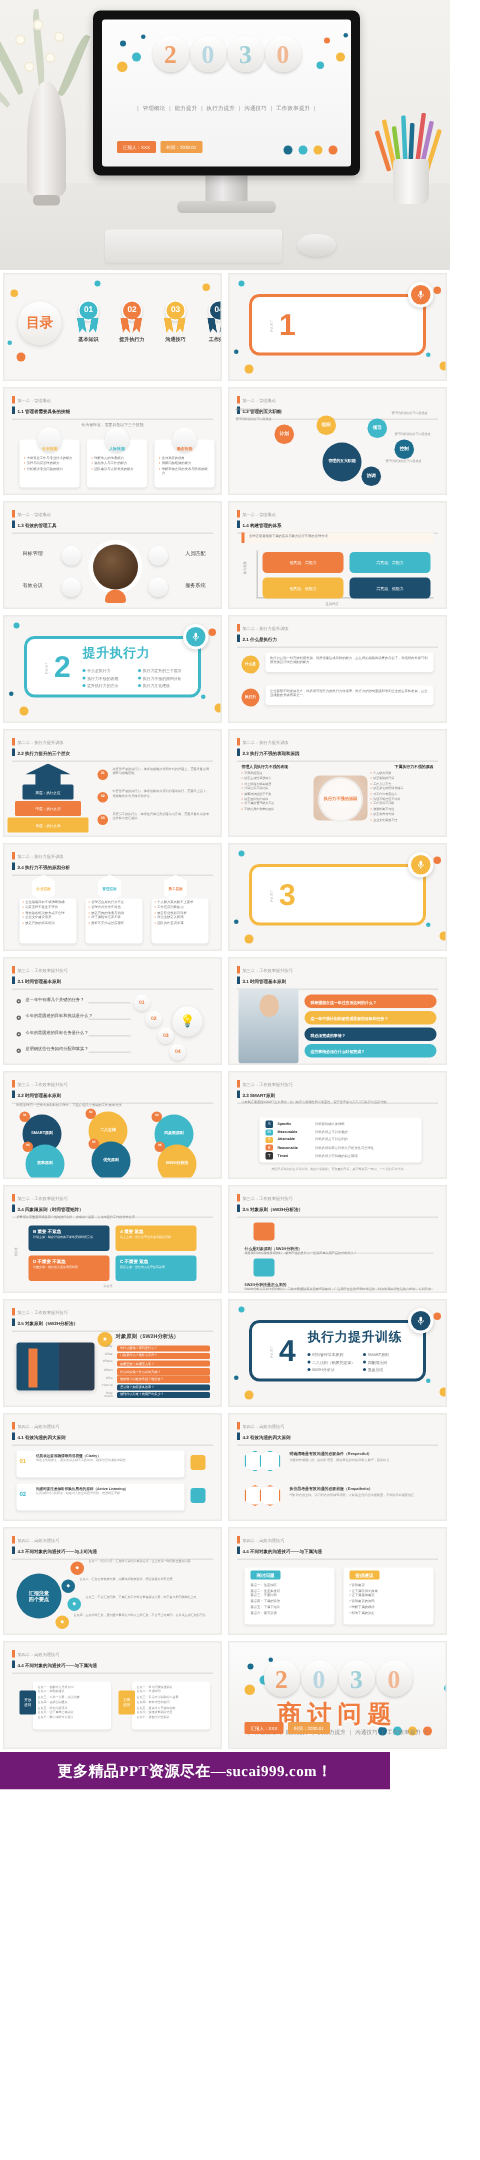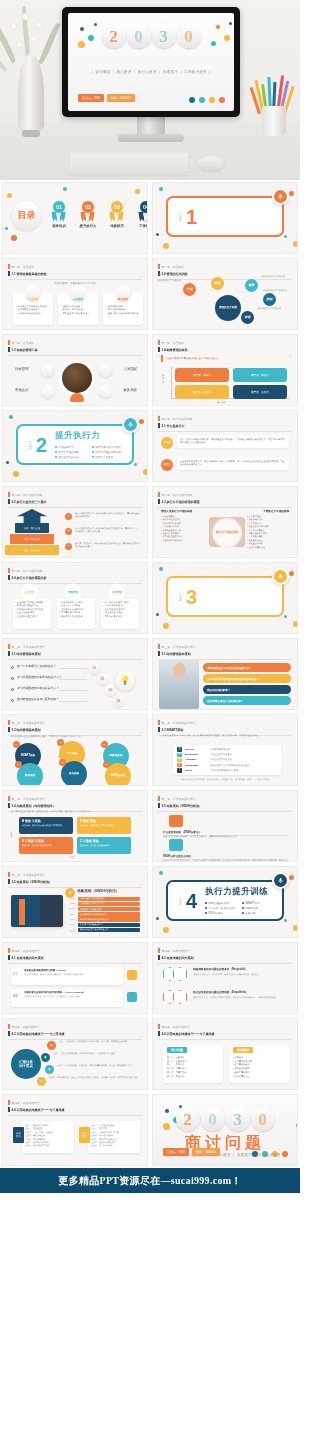--- a/index.html
+++ b/index.html
@@ -169,21 +169,21 @@
   .circbig{ border-radius:50%; display:flex;align-items:center;justify-content:center;
      color:#fff; font-size:3px; font-weight:bold; text-align:center; line-height:1.2;}
 
   
   .thanks{ position:absolute; inset:0; background:linear-gradient(180deg,#fbfbfb,#f2f1ef); }
   .thanks-title{ position:absolute; left:0; right:0; top:38px; text-align:center;
      font-size:16px; font-weight:bold; color:#ef7d3f; letter-spacing:4px;
      text-shadow:0 1px 0 #fff; }
 
   
-  .banner1{ width:300px; height:25px; background:#0c4a6e; display:flex; align-items:center; justify-content:center;
+  .banner1{ width:260px; height:25px; background:#701a75; display:flex; align-items:center; justify-content:center;
      color:#fff; font-size:10px; font-weight:bold; letter-spacing:.3px;
      font-family:"Liberation Serif", serif;}
   .banner2{ width:300px; height:20px; background:#8cc63e; display:flex; align-items:center; justify-content:center;
      color:#fff; font-size:9px; font-weight:bold; letter-spacing:.5px;}
   .tailspace{ width:300px; height:70px; background:#fff; }
 </style>
 </head>
 <body>
 
 <div class="page">

